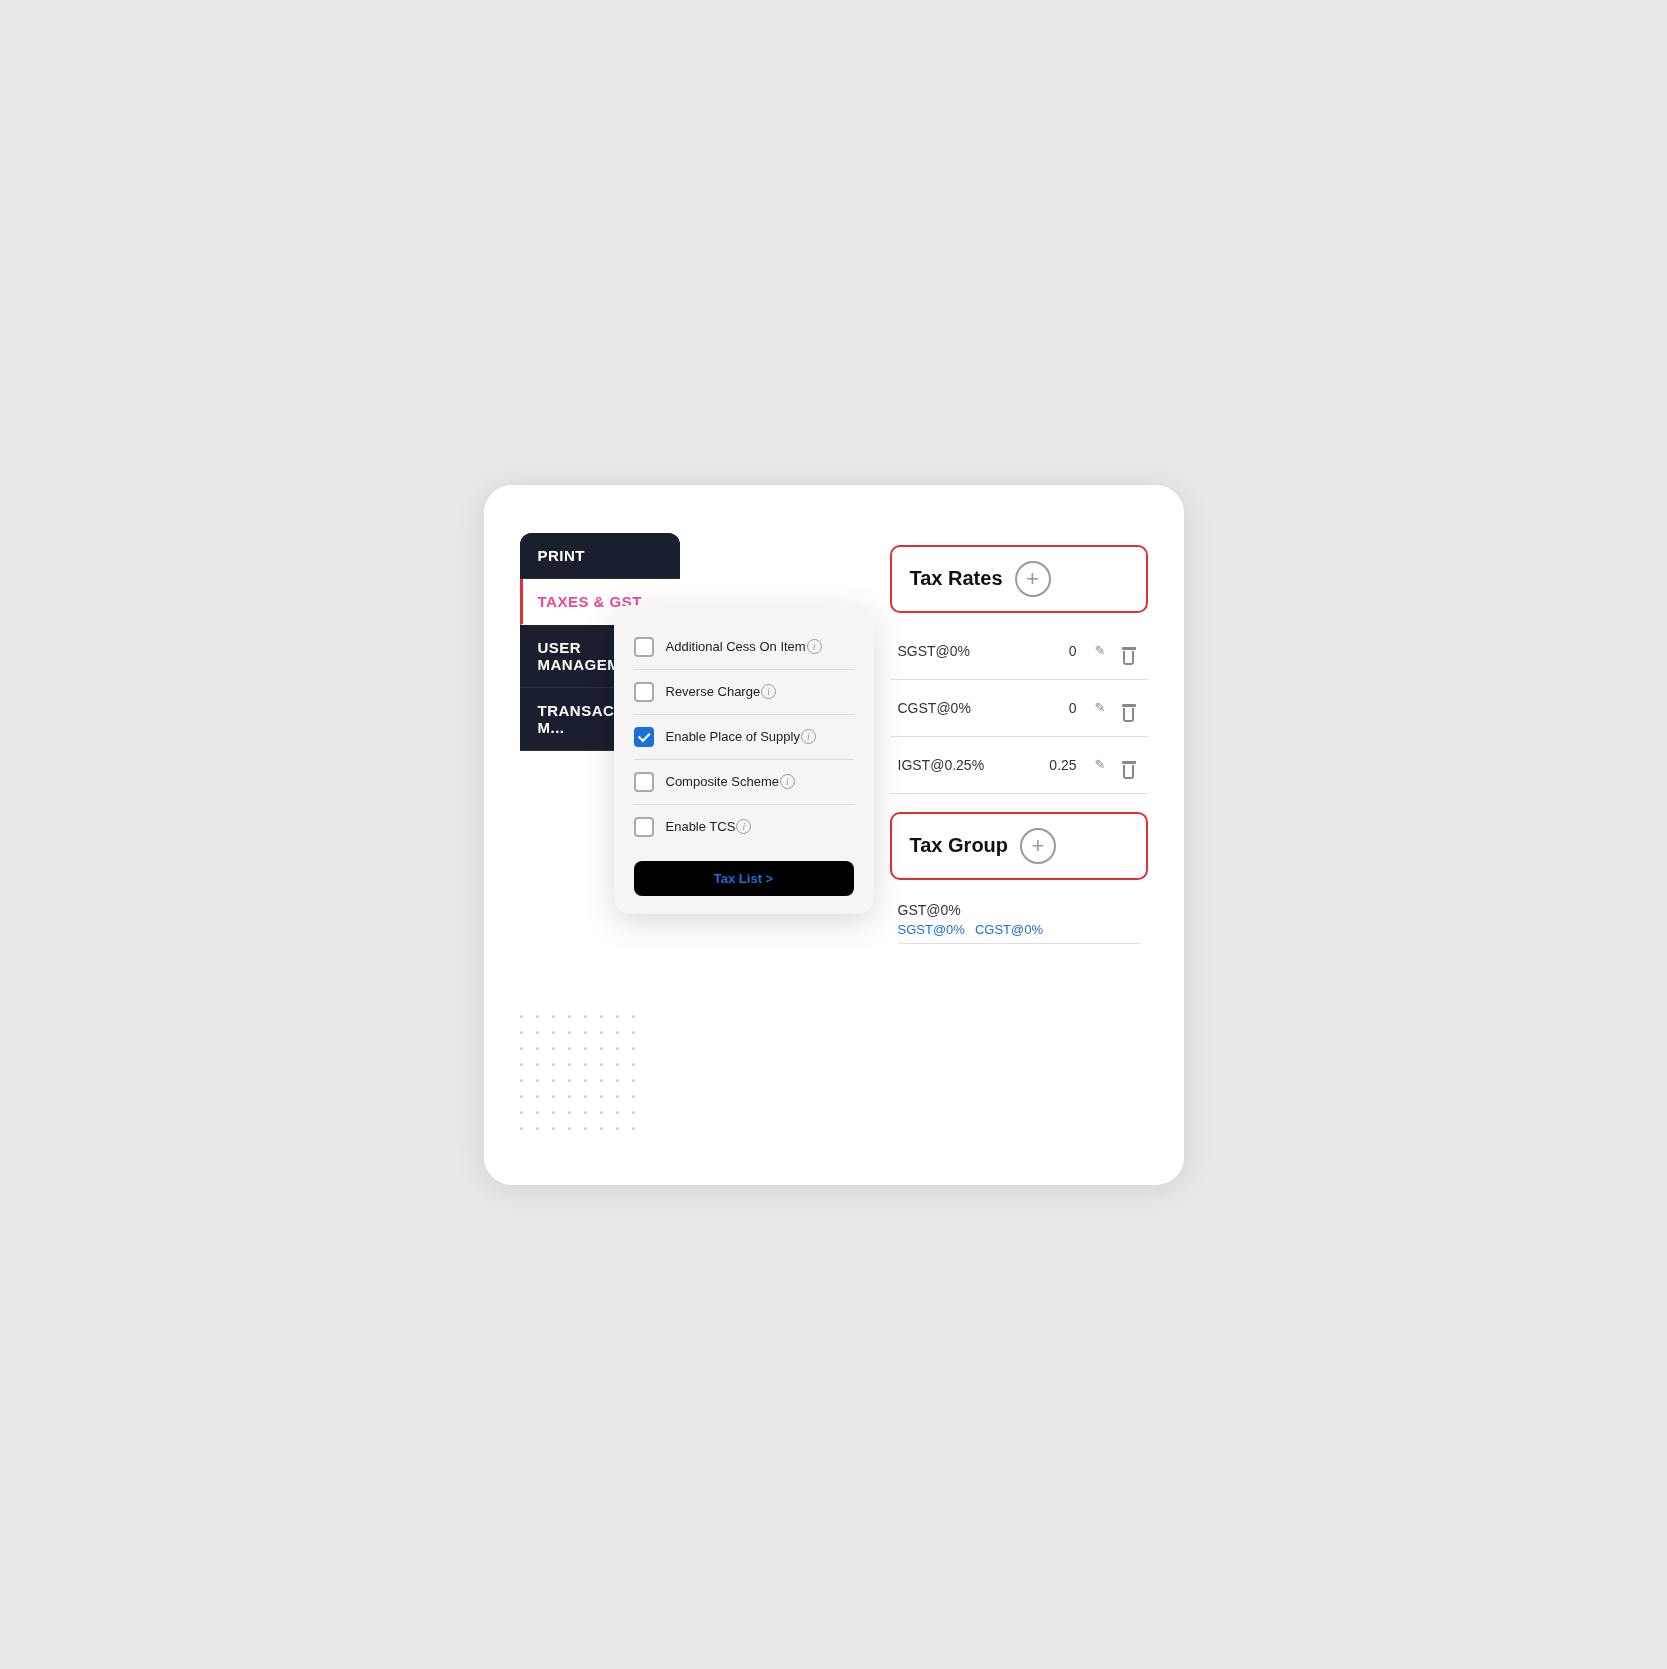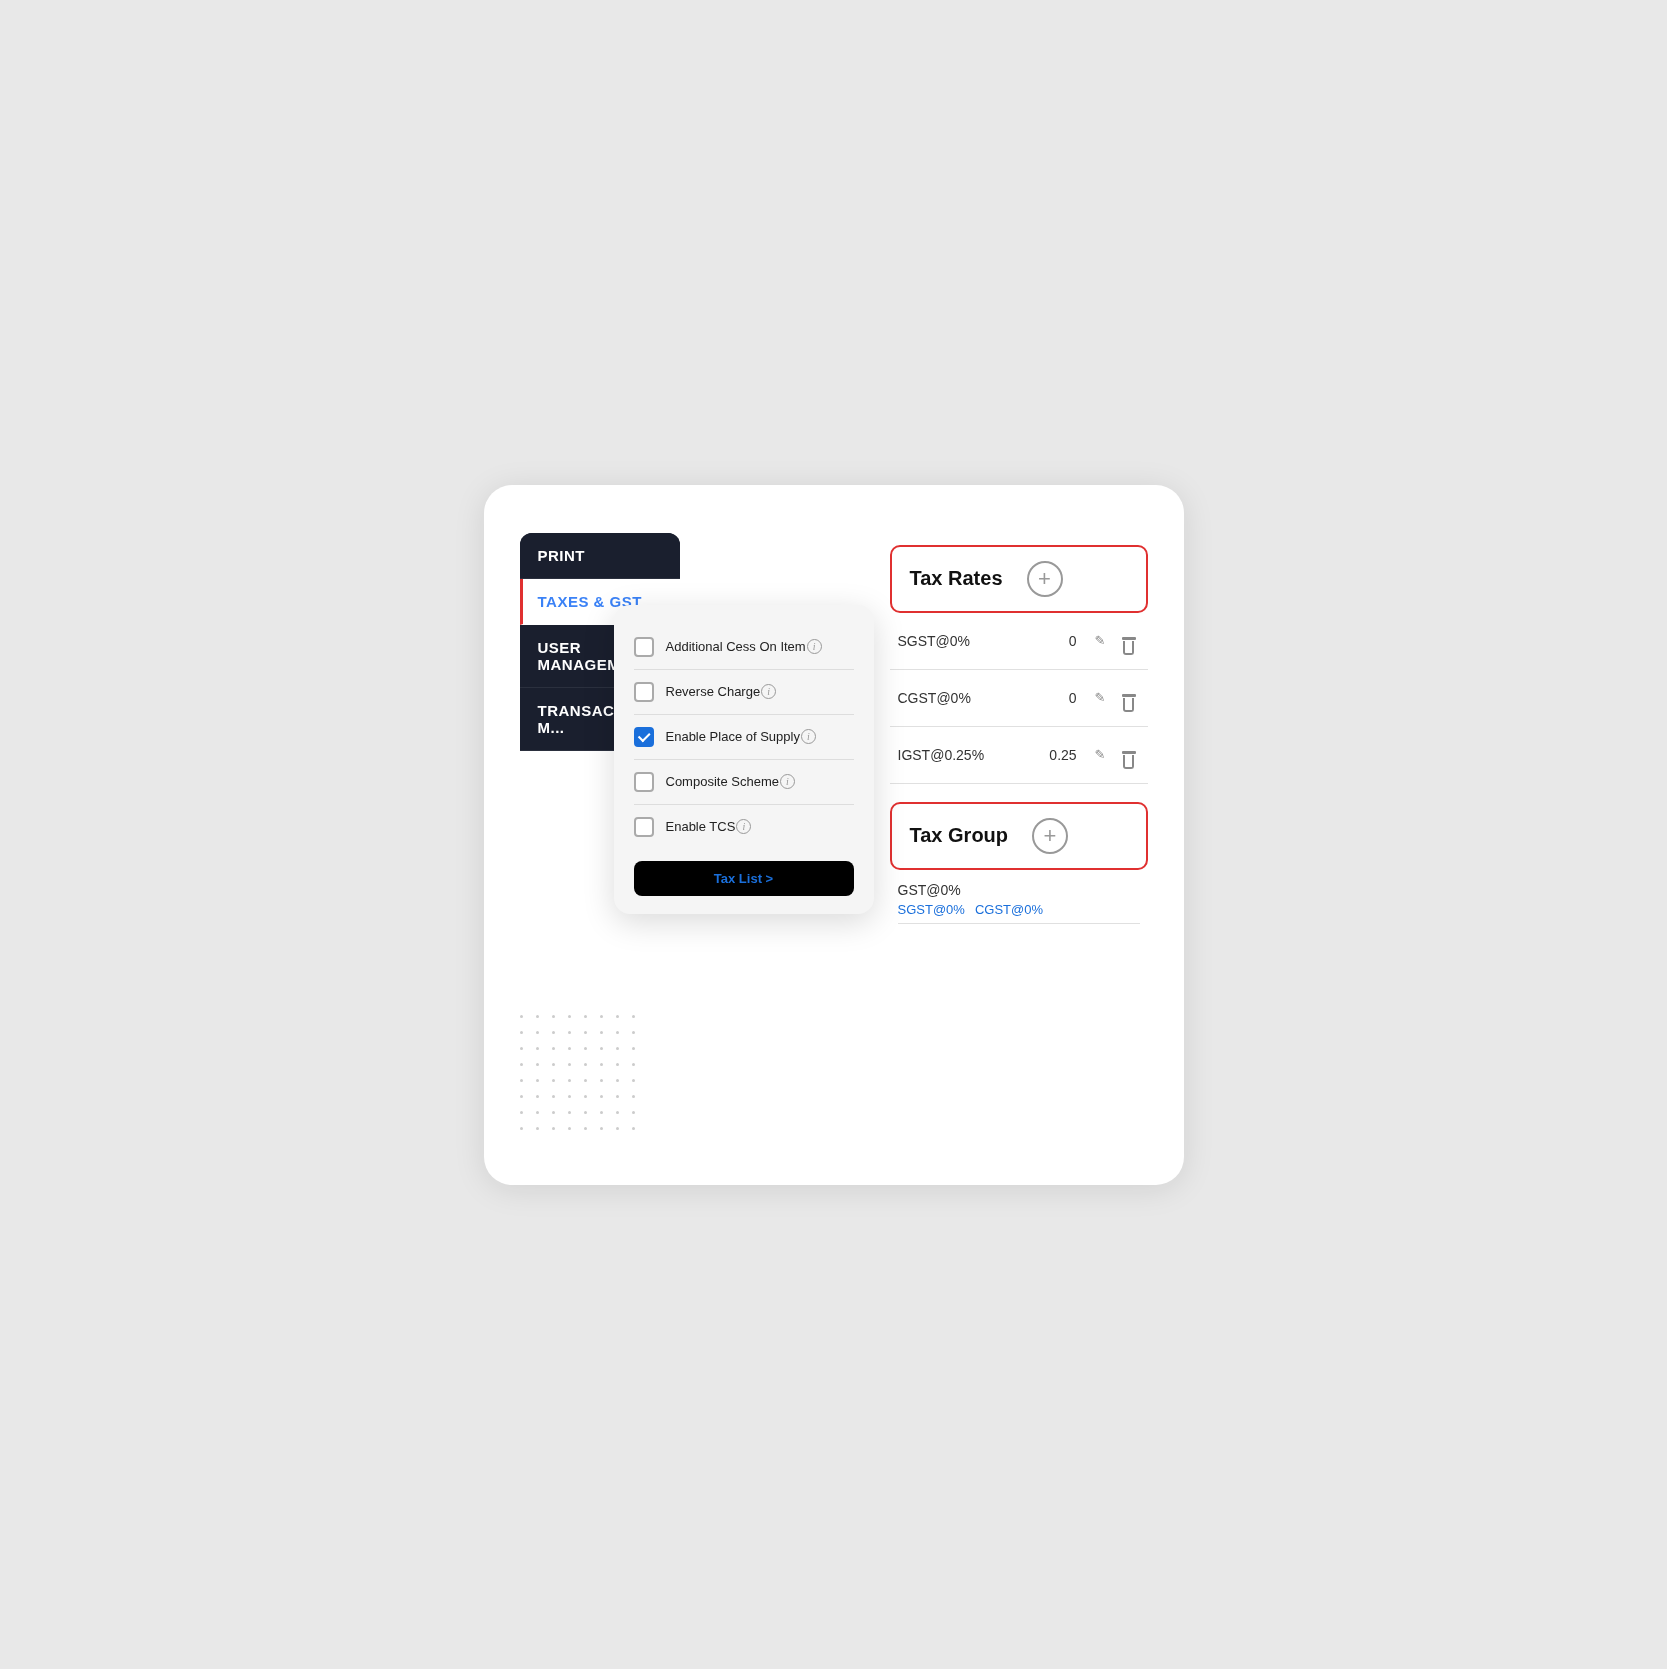--- a/index.html
+++ b/index.html
@@ -56,21 +56,21 @@
       padding: 14px 18px;
       color: #ffffff;
       font-size: 15px;
       font-weight: 700;
       letter-spacing: 0.5px;
       cursor: pointer;
       border-bottom: 1px solid rgba(255,255,255,0.08);
     }
     .sidebar-item.active {
       background: #ffffff;
-      color: #3b82f6;
+      color: #ec4899;
       border-left: 3px solid #e03030;
       padding-left: 15px;
     }
     .sidebar-item:not(.active) {
       background: #1a1f2e;
     }
 
     
     .floating-panel {
       position: absolute;
@@ -162,21 +162,22 @@
       flex: 1;
     }
 
     
     .section-header {
       border: 2px solid #e03030;
       border-radius: 10px;
       padding: 14px 18px;
       display: flex;
       align-items: center;
-      gap: 24px;
+      gap: 12px;
+      margin-bottom: 10px;
       background: #ffffff;
     }
     .section-title {
       font-size: 20px;
       font-weight: 800;
       color: #111111;
     }
     .plus-circle {
       width: 36px;
       height: 36px;

